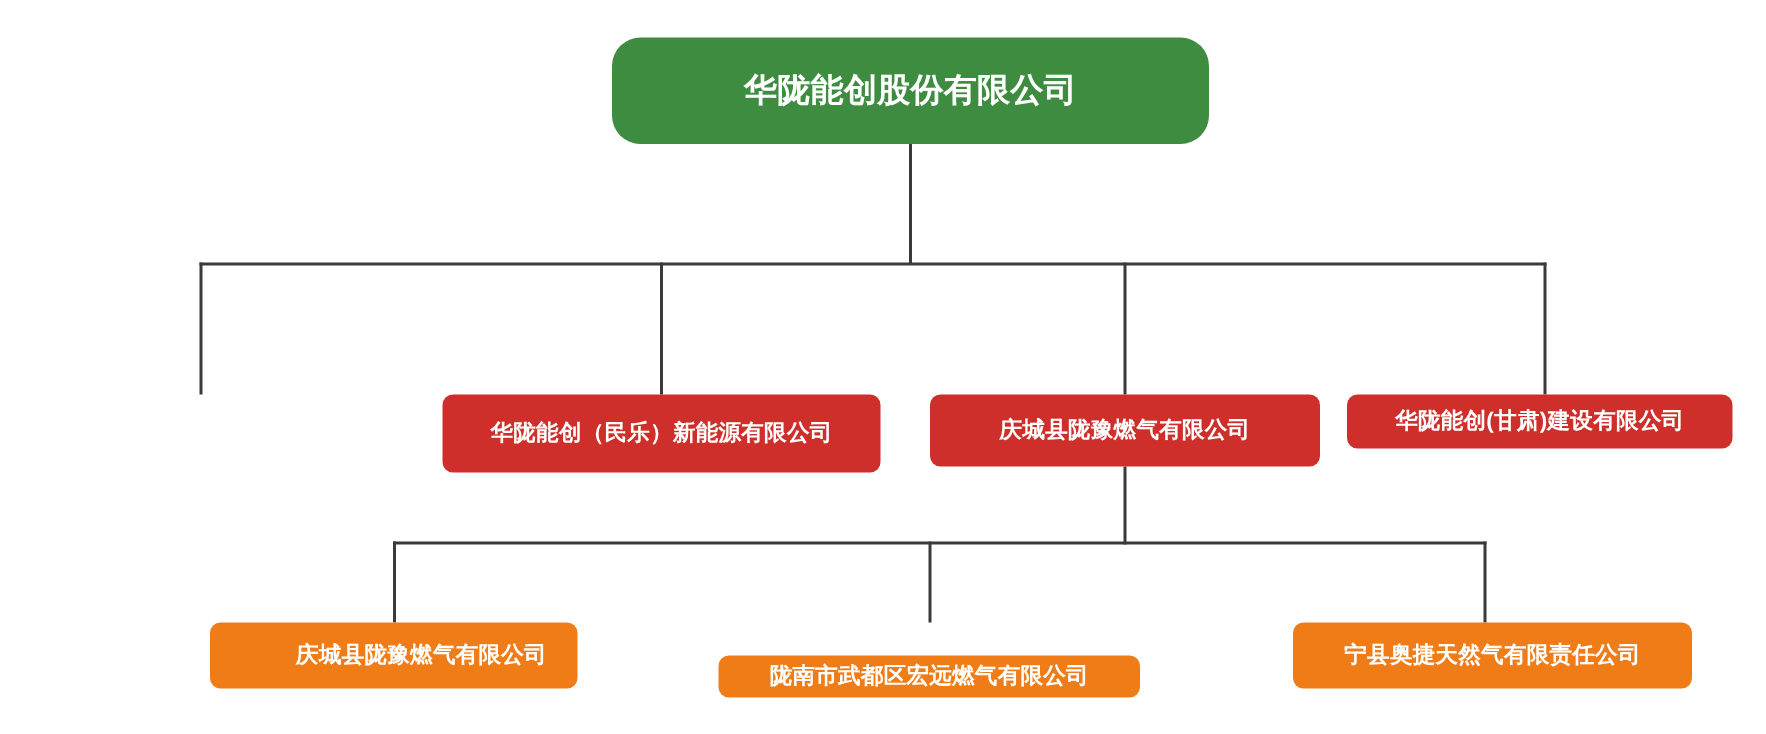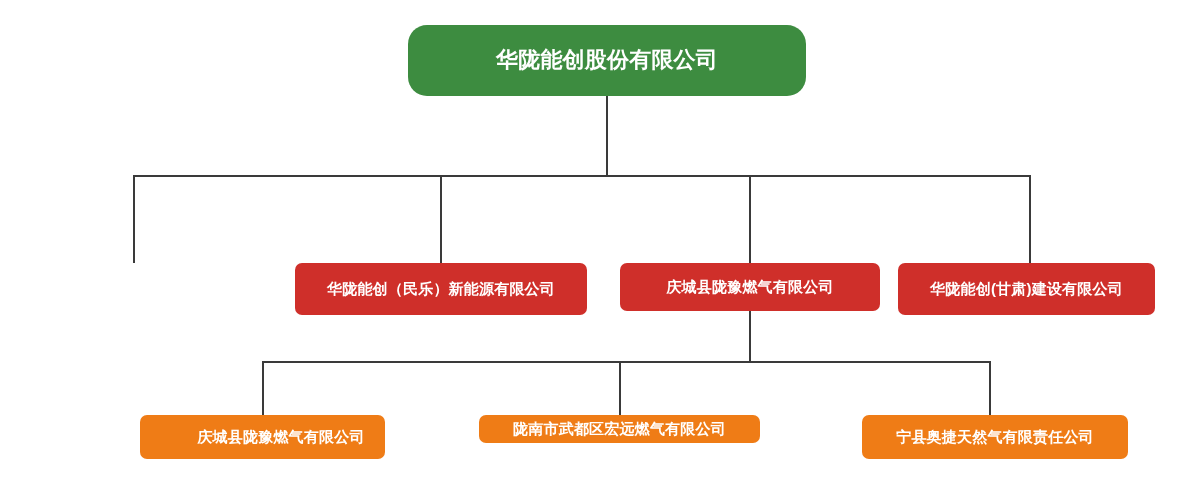--- a/index.html
+++ b/index.html
@@ -77,36 +77,36 @@
 
 
   <div class="node node-l2" style="left:295px; top:263px; width:292px; height:52px;justify-content:center;">
     <span>华陇能创（民乐）新能源有限公司</span>
   </div>
 
   <div class="node node-l2" style="left:620px; top:263px; width:260px; height:48px;">
     <span>庆城县陇豫燃气有限公司</span>
   </div>
 
-  <div class="node node-l2" style="left:898px; top:263px; width:257px; height:52px;">
+  <div class="node node-l2" style="left:898px; top:263px; width:257px; height:36px;">
     <span>华陇能创(甘肃)建设有限公司</span>
   </div>
 
   <div class="connector connector-v" style="left:749px; top:311px; width:2px; height:52px;"></div>
   <div class="connector connector-h" style="left:262px; top:361px; width:729px; height:2px;"></div>
 
   <div class="connector connector-v" style="left:262px; top:361px; width:2px; height:54px;"></div>
   <div class="connector connector-v" style="left:619px; top:361px; width:2px; height:54px;"></div>
   <div class="connector connector-v" style="left:989px; top:361px; width:2px; height:54px;"></div>
 
   <div class="node node-l3" style="left:140px; top:415px; width:245px; height:44px;padding-left:43px;">
     <span>庆城县陇豫燃气有限公司</span>
   </div>
 
-  <div class="node node-l3" style="left:479px; top:415px; width:281px; height:28px;">
+  <div class="node node-l3" style="left:479px; top:437px; width:281px; height:28px;">
     <span>陇南市武都区宏远燃气有限公司</span>
   </div>
 
   <div class="node node-l3" style="left:862px; top:415px; width:266px; height:44px;">
     <span>宁县奥捷天然气有限责任公司</span>
   </div>
 
 </div>
 
 </body></html>

